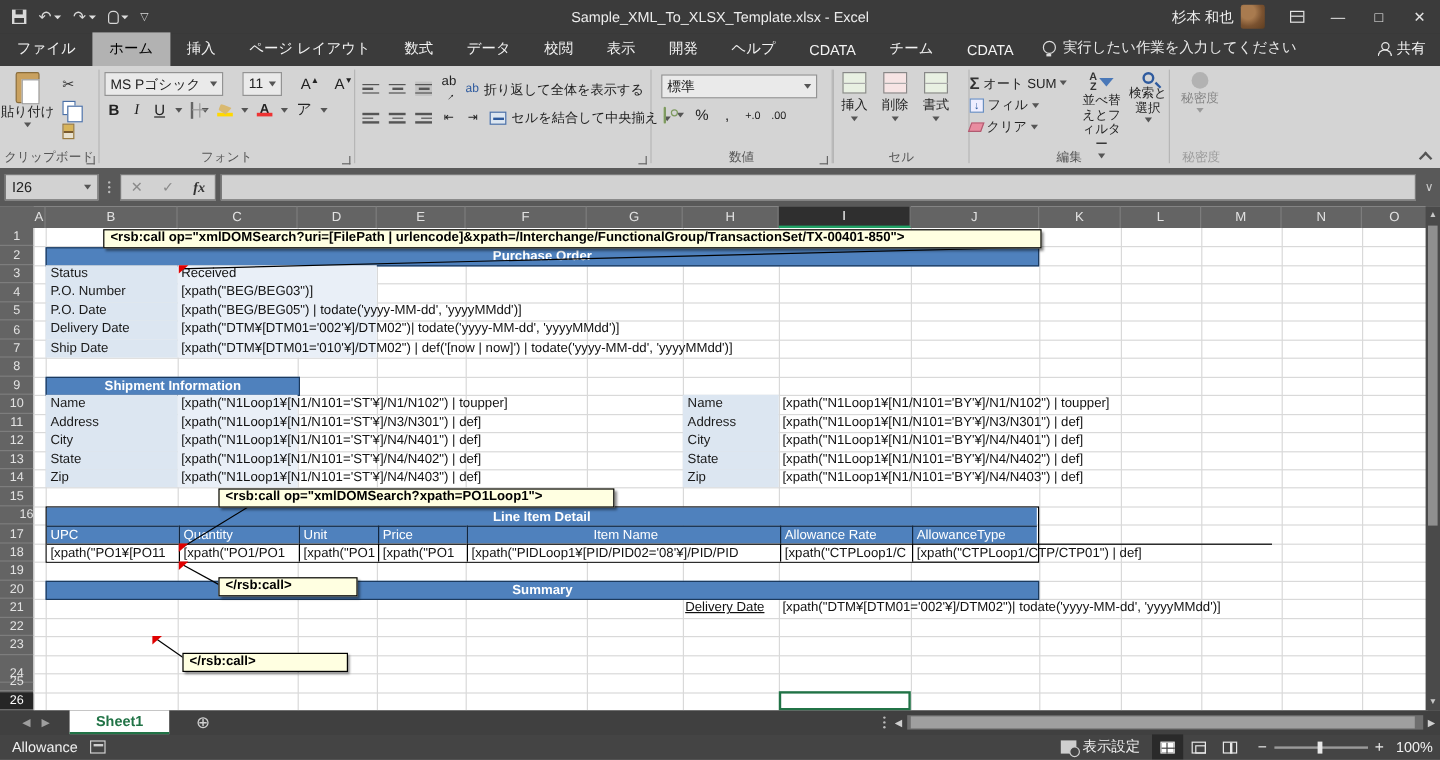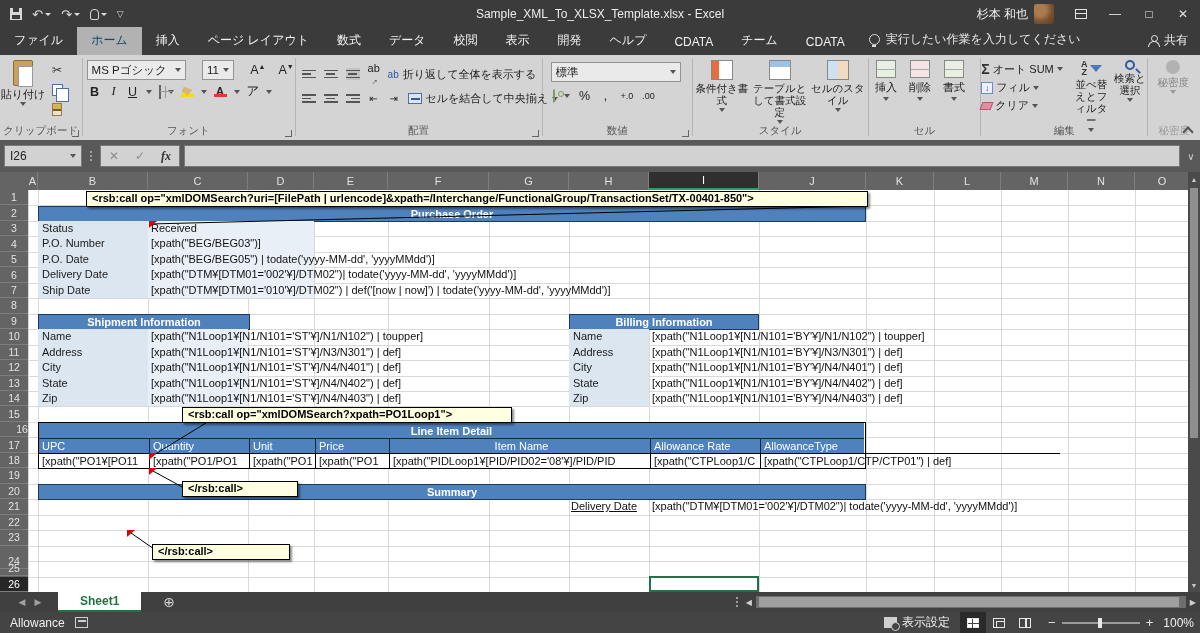--- a/index.html
+++ b/index.html
@@ -20,21 +20,21 @@
   .winbtn{width:34px;height:28px;display:flex;align-items:center;justify-content:center;color:#e4e4e4;font-size:12px}
   .ribbondisp{width:12px;height:10px;border:1px solid #e4e4e4;position:relative}
   .ribbondisp:after{content:"";position:absolute;left:0;top:3px;width:10px;height:1px;background:#e4e4e4}
   .dd{width:0;height:0;border-left:3px solid transparent;border-right:3px solid transparent;border-top:4px solid #555;display:inline-block;vertical-align:middle}
   .dd.w{border-top-color:#ddd}
   .dd.sm{border-left-width:3px;border-right-width:3px;border-top-width:3px}
 
   
   #tabrow{position:absolute;left:0;top:28px;width:1200px;height:27px;background:#3b3b3b;display:flex;align-items:flex-end}
   .rtab{padding:5px 14px 6px;font-size:12px;color:#f2f2f2;cursor:default;white-space:nowrap}
-  .rtab.active{background:#b2b2b2;color:#0c4a6e}
+  .rtab.active{background:#b2b2b2;color:#000000}
   .tellme{display:flex;align-items:center;gap:6px;color:#e8e8e8;font-size:12px;padding:0 10px 7px;white-space:nowrap}
   .bulb{width:11px;height:11px;border:1.5px solid #ddd;border-radius:50%;position:relative}
   .bulb:after{content:"";position:absolute;left:2.5px;top:10px;width:4px;height:2px;background:#ddd}
   #share{position:absolute;right:12px;bottom:6px;display:flex;align-items:center;gap:5px;color:#f0f0f0;font-size:12px}
   .person{width:12px;height:12px;position:relative}
   .person:before{content:"";position:absolute;left:3.5px;top:0;width:5px;height:5px;border:1.2px solid #e8e8e8;border-radius:50%}
   .person:after{content:"";position:absolute;left:1px;top:6px;width:10px;height:5px;border:1.2px solid #e8e8e8;border-bottom:none;border-radius:6px 6px 0 0}
 
   
   #ribbon{position:absolute;left:0;top:55px;width:1200px;height:85px;background:#d4d4d4;color:#333;font-size:11px;display:flex}
@@ -330,21 +330,20 @@
             <i></i>
           </span>
         <span class="fmtbtn" style="font-size:10px">⇤</span>
         <span class="fmtbtn" style="font-size:10px">⇥</span>
         <span class="mergebtn">
           <span class="mergeicon"></span>
           <span>セルを結合して中央揃え</span>
             <span class="dd"></span>
         </span>
       </div>
-      <div class="rglabel">配置</div>
       <div class="dlg"></div>
     </div>
     <div class="rgsep"></div>
 
     <div class="rgroup" style="width:150px">
       <div style="padding:4px 8px 5px">
         <div class="selbox" style="width:130px">
           <span>標準</span>
             <span class="dd"></span>
         </div>
@@ -355,38 +354,20 @@
         <span class="fmtbtn">%</span>
         <span class="fmtbtn">,</span>
         <span class="fmtbtn" style="font-size:9px">+.0</span>
         <span class="fmtbtn" style="font-size:9px">.00</span>
       </div>
       <div class="rglabel">数値</div>
       <div class="dlg"></div>
     </div>
     <div class="rgsep"></div>
 
-    <div class="rgroup" style="width:176px;display:flex;flex-wrap:wrap">
-      <div class="stybtn">
-        <span class="styicon"></span>
-        <span class="cap">条件付き書式</span>
-          <span class="dd"></span>
-      </div>
-      <div class="stybtn">
-        <span class="styicon tbl"></span>
-        <span class="cap">テーブルとして書式設定</span>
-          <span class="dd"></span>
-      </div>
-      <div class="stybtn">
-        <span class="styicon cel"></span>
-        <span class="cap">セルのスタイル</span>
-          <span class="dd"></span>
-      </div>
-      <div class="rglabel">スタイル</div>
-    </div>
     <div class="rgsep"></div>
 
     <div class="rgroup" style="width:112px;display:flex">
       <div class="cellbtn">
         <span class="cicon"></span>
         <span class="cap">挿入</span>
           <span class="dd"></span>
       </div>
       <div class="cellbtn">
         <span class="cicon del"></span>
@@ -582,21 +563,20 @@
       <div class="lbl" style="left:38px;top:172.6px;width:110px;height:15.5px">Address</div>
       <div class="lbl" style="left:38px;top:188px;width:110px;height:15.5px">City</div>
       <div class="lbl" style="left:38px;top:203.5px;width:110px;height:15.5px">State</div>
       <div class="lbl" style="left:38px;top:218.9px;width:110px;height:15.5px">Zip</div>
       <div class="val" style="left:151px;top:157.1px">[xpath("N1Loop1¥[N1/N101='ST'¥]/N1/N102") | toupper]</div>
       <div class="val" style="left:151px;top:172.6px">[xpath("N1Loop1¥[N1/N101='ST'¥]/N3/N301") | def]</div>
       <div class="val" style="left:151px;top:188px">[xpath("N1Loop1¥[N1/N101='ST'¥]/N4/N401") | def]</div>
       <div class="val" style="left:151px;top:203.5px">[xpath("N1Loop1¥[N1/N101='ST'¥]/N4/N402") | def]</div>
       <div class="val" style="left:151px;top:218.9px">[xpath("N1Loop1¥[N1/N101='ST'¥]/N4/N403") | def]</div>
 
-      <div class="band" style="left:569px;top:141.7px;width:190px;height:16px">Billing Information</div>
       <div class="lbl" style="left:569px;top:157.1px;width:80px;height:15.5px">Name</div>
       <div class="lbl" style="left:569px;top:172.6px;width:80px;height:15.5px">Address</div>
       <div class="lbl" style="left:569px;top:188px;width:80px;height:15.5px">City</div>
       <div class="lbl" style="left:569px;top:203.5px;width:80px;height:15.5px">State</div>
       <div class="lbl" style="left:569px;top:218.9px;width:80px;height:15.5px">Zip</div>
       <div class="val" style="left:652px;top:157.1px">[xpath("N1Loop1¥[N1/N101='BY'¥]/N1/N102") | toupper]</div>
       <div class="val" style="left:652px;top:172.6px">[xpath("N1Loop1¥[N1/N101='BY'¥]/N3/N301") | def]</div>
       <div class="val" style="left:652px;top:188px">[xpath("N1Loop1¥[N1/N101='BY'¥]/N4/N401") | def]</div>
       <div class="val" style="left:652px;top:203.5px">[xpath("N1Loop1¥[N1/N101='BY'¥]/N4/N402") | def]</div>
       <div class="val" style="left:652px;top:218.9px">[xpath("N1Loop1¥[N1/N101='BY'¥]/N4/N403") | def]</div>

